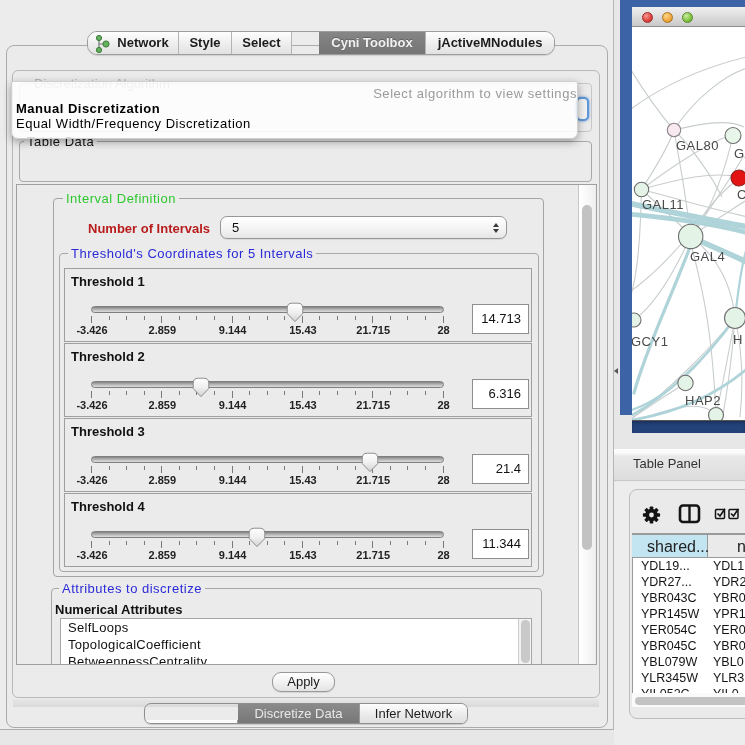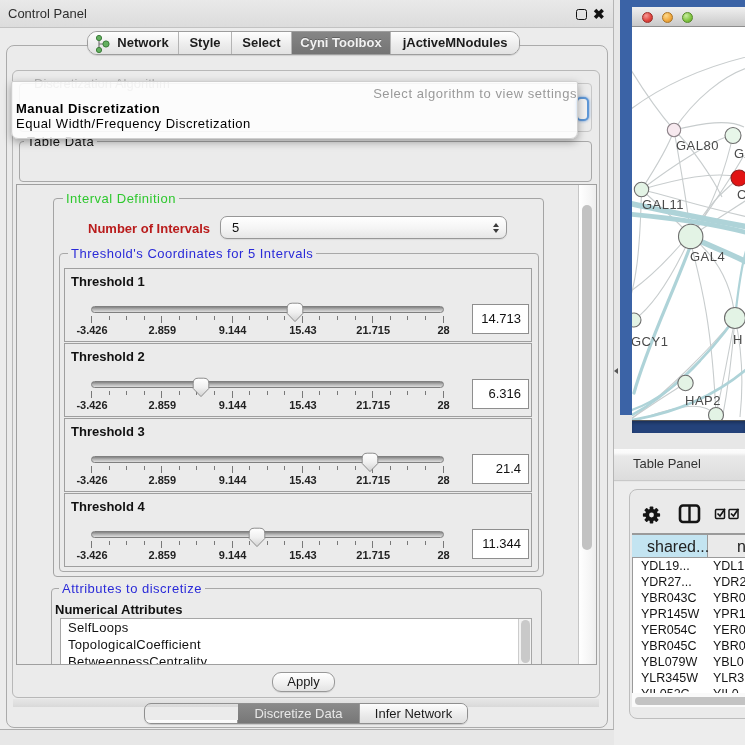--- a/index.html
+++ b/index.html
@@ -124,44 +124,40 @@
   border-top:1px solid #9a9a9a; border-bottom:1px solid #9a9a9a; line-height:23px; color:#222; padding-left:29px; }
 .trow { position:absolute; left:632px; width:113px; height:16px; line-height:16px; color:#141414; font-size:12.5px; }
 .trow .c1 { position:absolute; left:9px; }
 .trow .c2 { position:absolute; left:81px; }
 #hsb { position:absolute; left:632px; top:693px; width:113px; height:14px; background:#fafafa; }
 #hthumb { position:absolute; left:635px; top:696.5px; width:115px; height:8px; background:#c3c3c3; border-radius:4.5px; }
 </style></head>
 <body>
 
 <div id="win">
-  <div id="titlebar">Control Panel
-    <div id="wbtn-sq"></div>
-    <div id="wbtn-x">✖</div>
-  </div>
 
   <div id="panelA"></div>
   <div id="panelB"></div>
 
   <div id="tabbar">
     <div class="tab" style="width:91px;padding-left:20px;">Network
 <svg width="18" height="20" viewBox="0 0 18 20" style="position:absolute;left:6px;top:2px">
  <g stroke="#777" stroke-width="1.2" fill="none">
   <path d="M 5,4 L 5,16"></path>
             <path d="M 5,10 L 12,10"></path>
  </g>
  <g fill="#63b05f" stroke="#3c7c3a" stroke-width="1">
   <circle cx="5" cy="4" r="2.6"></circle>
             <circle cx="12" cy="10" r="3.1"></circle>
             <circle cx="5" cy="16" r="2.6"></circle>
  </g>
 </svg></div>
     <div class="tab" style="width:53px;">Style</div>
     <div class="tab" style="width:60px;">Select</div>
-    <div class="tab sel" style="width:99px;">Cyni Toolbox</div>
+    <div class="tab sel" style="width:107px;margin-left:27px;">Cyni Toolbox</div>
     <div class="tab" style="width:128px;">jActiveMNodules</div>
   </div>
 
   <div class="group" style="left:19px;top:141px;width:573px;height:41px;">
     <span class="gtitle" style="left:4px;color:#111;">Table Data</span>
   </div>
 
   <div id="scrollarea">
     <div style="position:absolute;left:0;top:0;width:561px;height:479px;overflow:hidden;">
 

